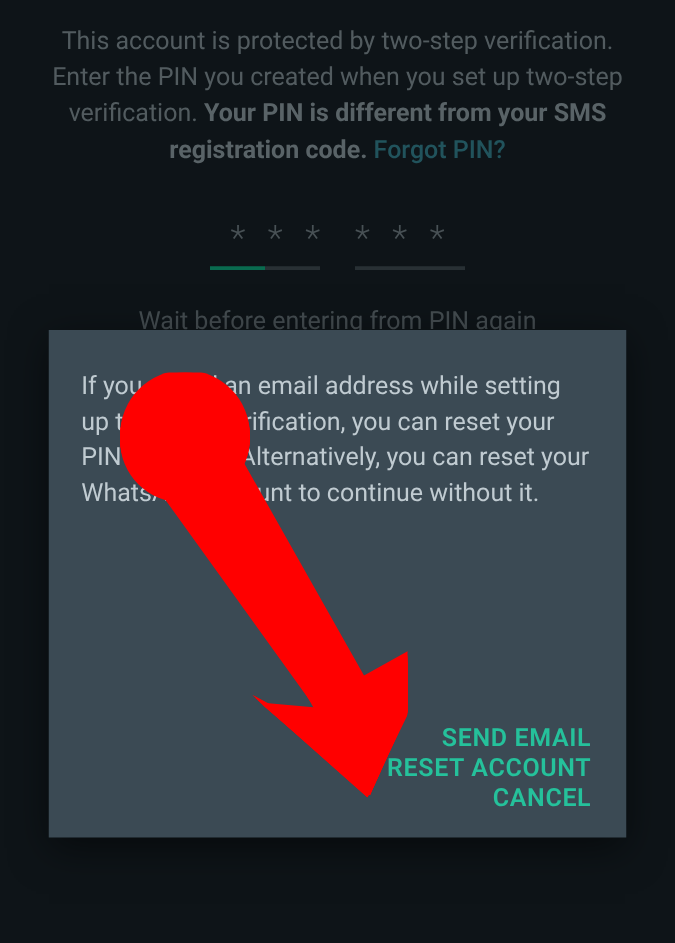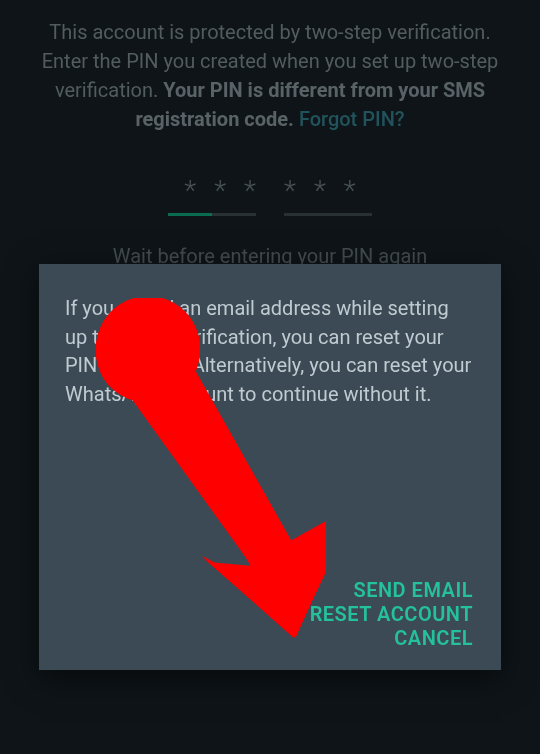--- a/index.html
+++ b/index.html
@@ -145,21 +145,21 @@
 <div class="pin-underline-row">
   <div class="pin-underline-group">
     <div class="pin-underline active"></div>
     <div class="pin-underline" style="width:44px"></div>
   </div>
   <div class="pin-underline-group">
     <div class="pin-underline"></div>
   </div>
 </div>
 
-<div class="wait-text">Wait before entering your PIN again</div>
+<div class="wait-text">Wait before entering from PIN again</div>
 
 <div class="overlay"></div>
 
 <div class="dialog">
   <div class="dialog-text">If you added an email address while setting up two-step verification, you can reset your PIN via email. Alternatively, you can reset your WhatsApp account to continue without it.</div>
   <div class="dialog-actions">
     <button class="dialog-action">SEND EMAIL</button>
     <button class="dialog-action">RESET ACCOUNT</button>
     <button class="dialog-action">CANCEL</button>
   </div>

